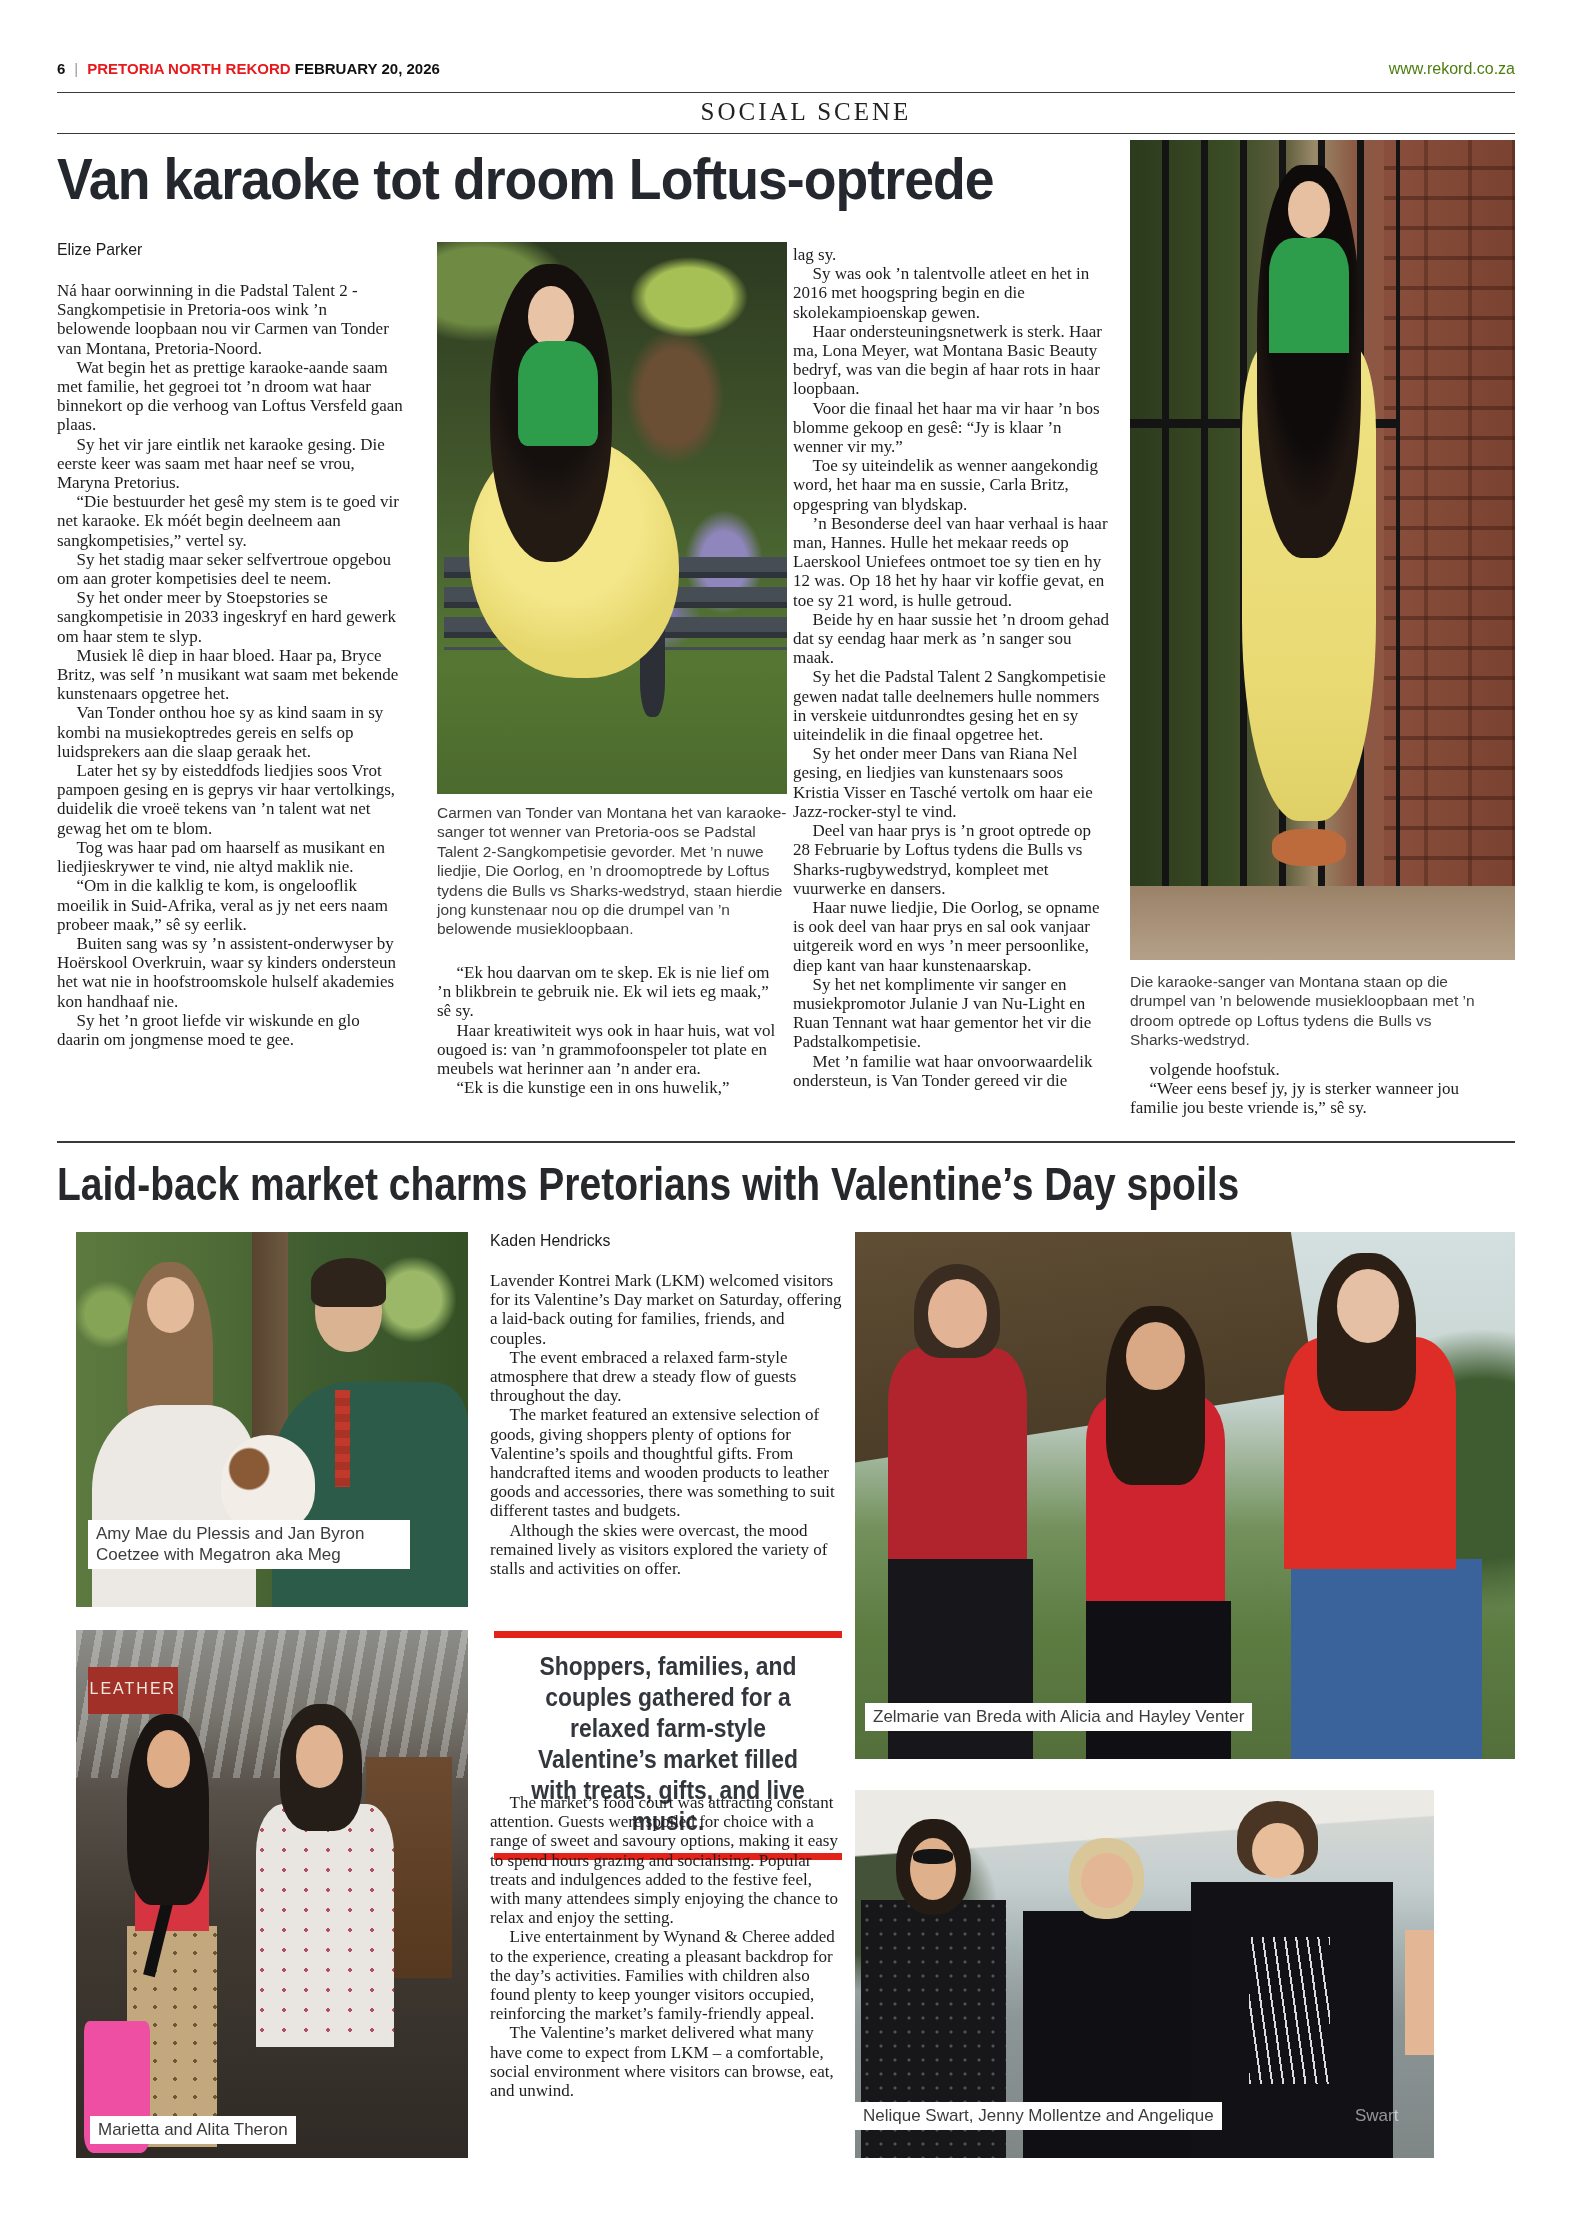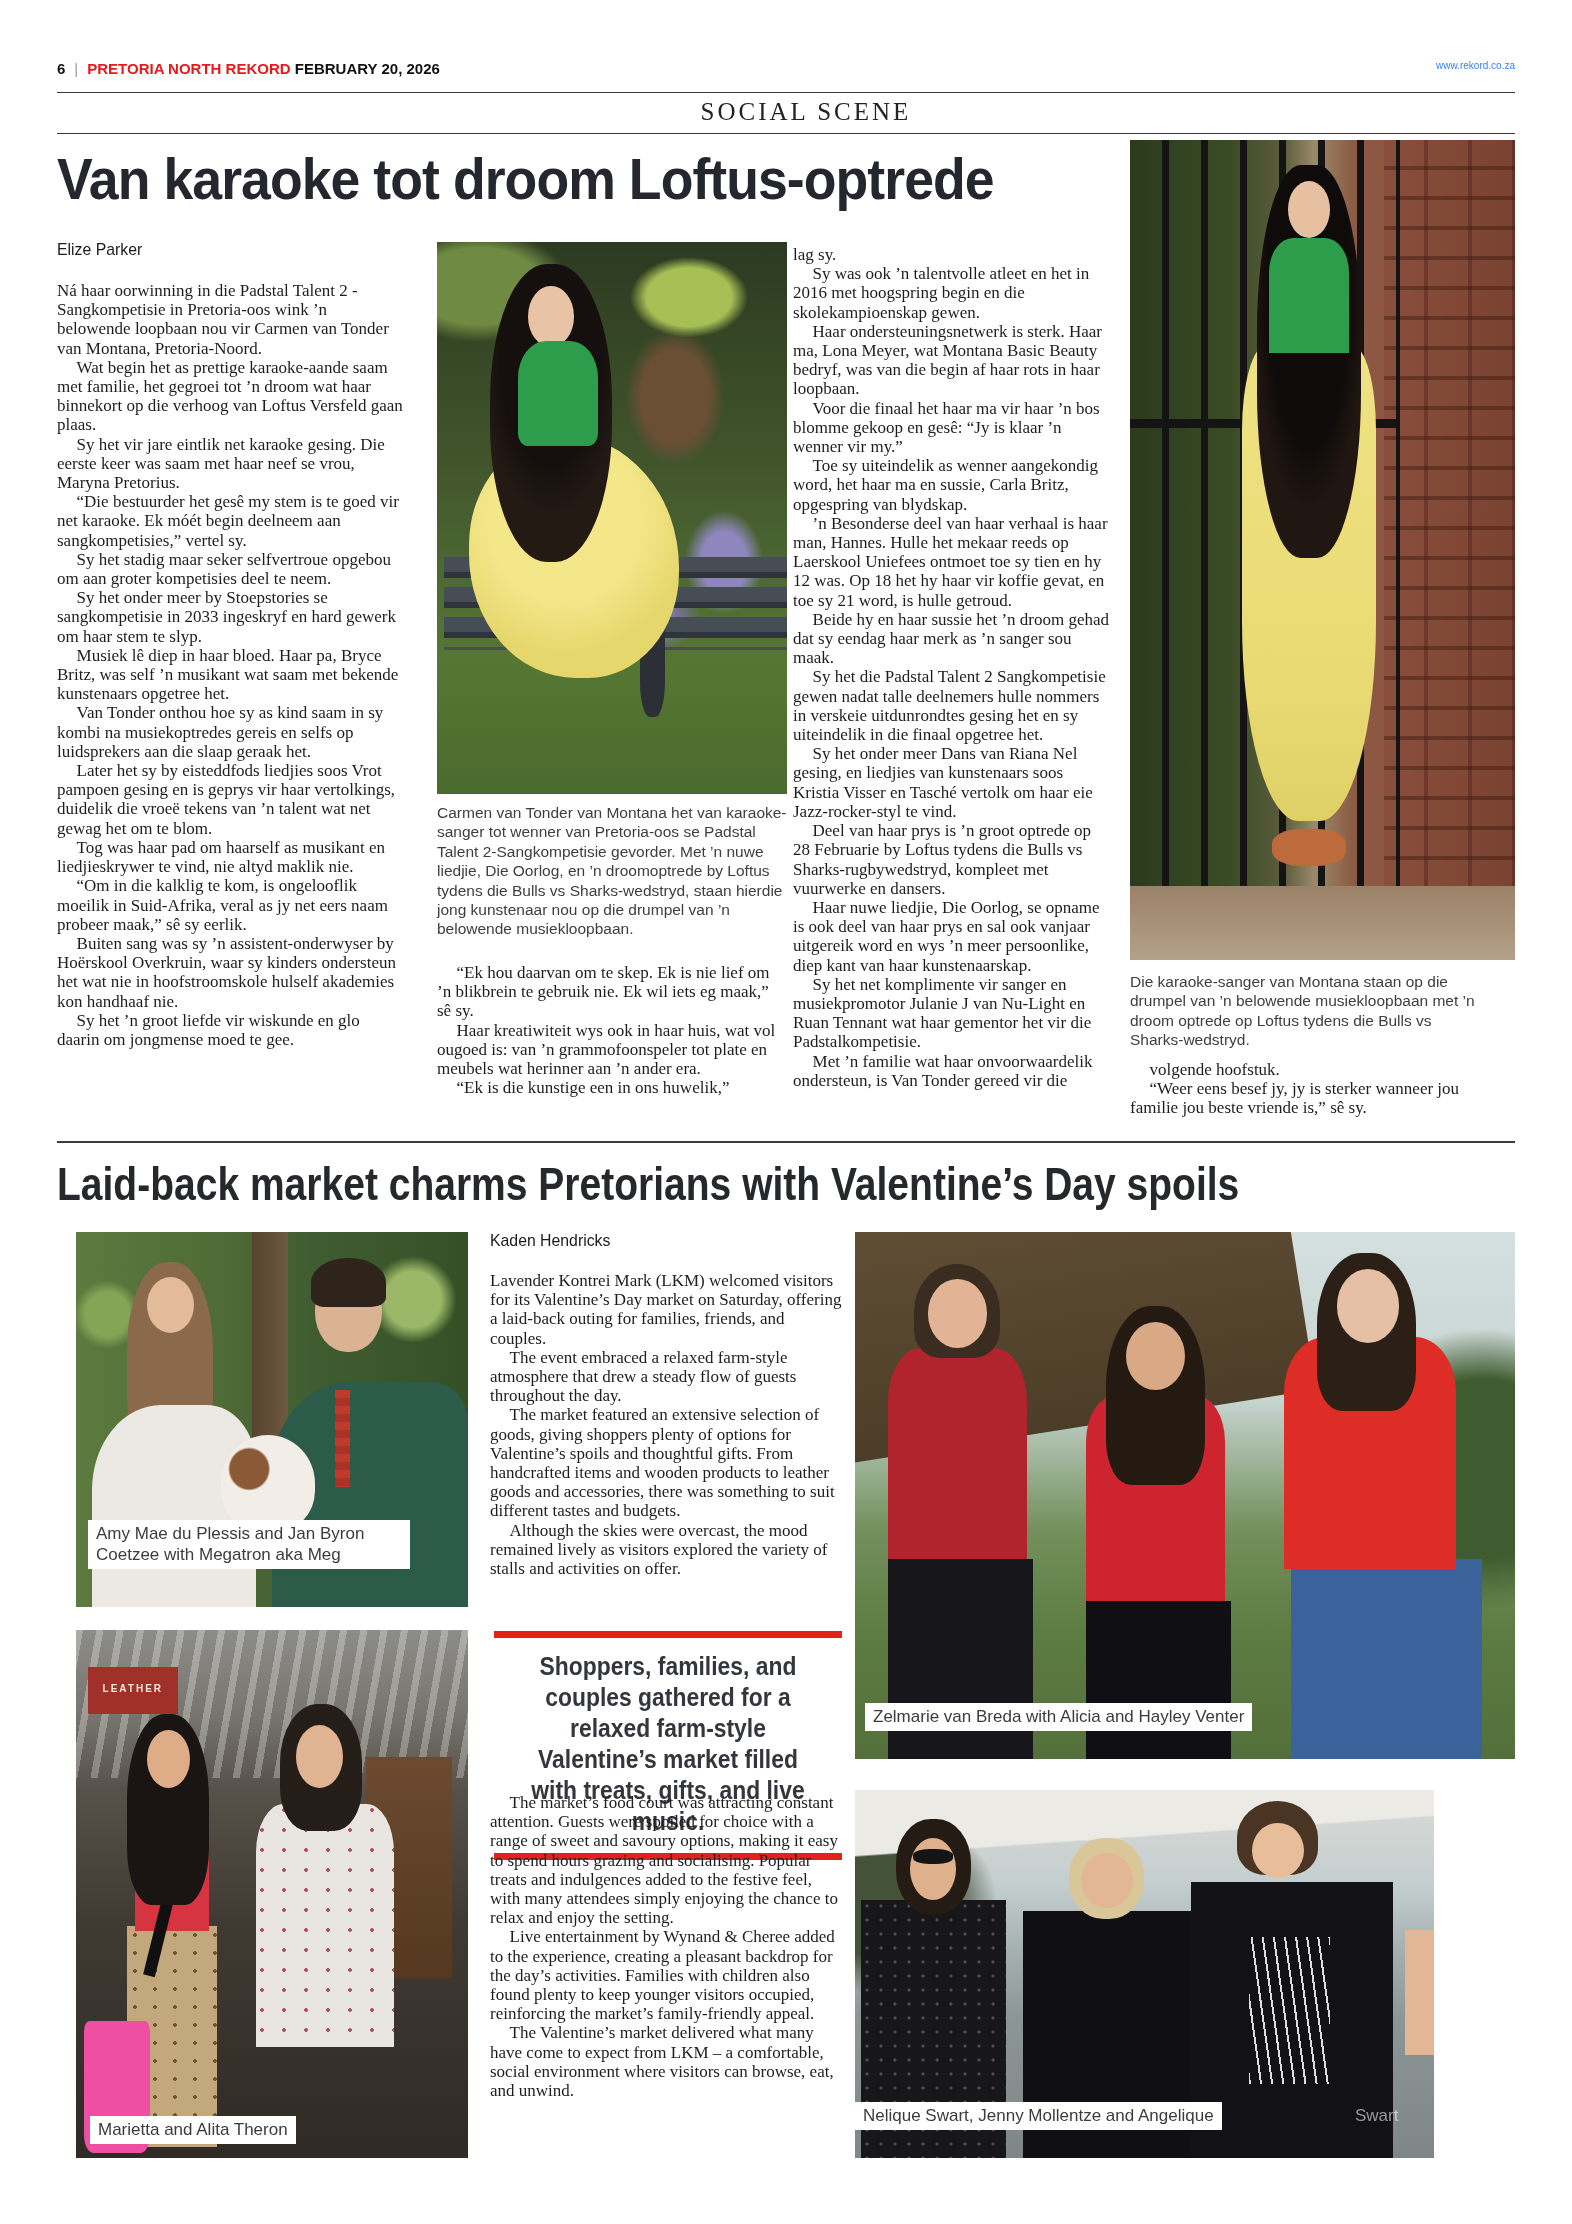--- a/index.html
+++ b/index.html
@@ -4,21 +4,21 @@
 <style>
   html,body{margin:0;padding:0;background:#e9e9e9;}
   #page{position:relative;width:1572px;height:2224px;background:#ffffff;margin:0 auto;
         font-family:"Liberation Serif",serif;color:#1d1d1f;overflow:hidden;}
   .abs{position:absolute;}
   .rule{position:absolute;background:#3a3a3a;height:2px;}
   
   .hdr{font-family:"Liberation Sans",sans-serif;font-weight:bold;font-size:15px;color:#111;}
   .hdr .pipe{color:#9a9a9a;font-weight:normal;padding:0 9px;}
   .hdr .mast{color:#e8191d;}
-  .site{font-family:"Liberation Sans",sans-serif;font-size:10px;color:#3b82f6;}
+  .site{font-family:"Liberation Sans",sans-serif;font-size:16px;color:#4d7c0f;}
   .section-title{font-family:"Liberation Serif",serif;font-size:25px;letter-spacing:3px;color:#222;
         width:100%;text-align:center;padding-left:20px;}
   
   .h1a{font-family:"Liberation Sans",sans-serif;font-weight:bold;font-size:57px;color:#24272e;
        white-space:nowrap;letter-spacing:-1px;transform:scaleX(0.94);transform-origin:0 0;}
   .h2a{font-family:"Liberation Sans",sans-serif;font-weight:bold;font-size:47px;color:#26282c;
        white-space:nowrap;letter-spacing:0;transform:scaleX(0.83);transform-origin:0 0;}
   .byline{font-family:"Liberation Sans",sans-serif;font-size:17px;color:#1b1b1b;
        transform:scaleX(0.93);transform-origin:0 0;white-space:nowrap;}
   
@@ -100,21 +100,21 @@
   .d3face{left:73%;top:7%;width:9.5%;height:14%;background:#e6c0a4;border-radius:50%;}
   .d3top{left:65%;top:20%;width:26%;height:44%;background:#dd2d26;border-radius:24% 24% 0 0;}
   .d3jeans{left:66%;top:62%;width:29%;height:38%;background:#3a639c;}
   
   #photoE{background:linear-gradient(180deg,#8c8c88 0%,#77756e 16%,#57514a 30%,#403a32 55%,#2f2a25 100%);}
   .roofE{left:0;top:0;width:100%;height:28%;
     background:repeating-linear-gradient(100deg,rgba(255,255,255,.28) 0 7px,rgba(0,0,0,0) 7px 20px);}
   .leatherE1{right:4%;top:24%;width:22%;height:42%;background:linear-gradient(180deg,#6b4a30,#55381f);}
   .leatherE2{right:28%;top:26%;width:12%;height:30%;background:#8a5c38;}
   .signE{left:3%;top:7%;width:23%;height:9%;background:#a03028;color:#f3e8dc;
-    font-family:"Liberation Sans",sans-serif;font-size:10px;font-weight:bold;text-align:center;line-height:44px;letter-spacing:2px;}
+    font-family:"Liberation Sans",sans-serif;font-size:16px;font-weight:normal;text-align:center;line-height:44px;letter-spacing:2px;}
   .e1hair{left:13%;top:16%;width:21%;height:36%;background:#1a1512;border-radius:45% 45% 30% 30%;}
   .e1face{left:18%;top:19%;width:11%;height:11%;background:#dfac88;border-radius:50%;}
   .e1top{left:15%;top:34%;width:19%;height:23%;background:#d53440;border-radius:26% 26% 0 0;}
   .e1pants{left:13%;top:56%;width:23%;height:42%;background:
     radial-gradient(3px 3px at 8px 9px,#6b5636 0 55%,rgba(0,0,0,0) 60%),#c3a87e;background-size:20px 18px;}
   .e1bag{left:2%;bottom:1%;width:17%;height:25%;background:#ee4fa2;border-radius:8% 8% 14% 14%;}
   .e1strap{left:22%;top:36%;width:3%;height:30%;background:#101010;transform:rotate(14deg);}
   .e2hair{left:52%;top:14%;width:21%;height:24%;background:#241d18;border-radius:46% 46% 34% 34%;}
   .e2face{left:56%;top:18%;width:12%;height:12%;background:#e0b392;border-radius:50%;}
   .e2blouse{left:46%;top:33%;width:35%;height:46%;background:

